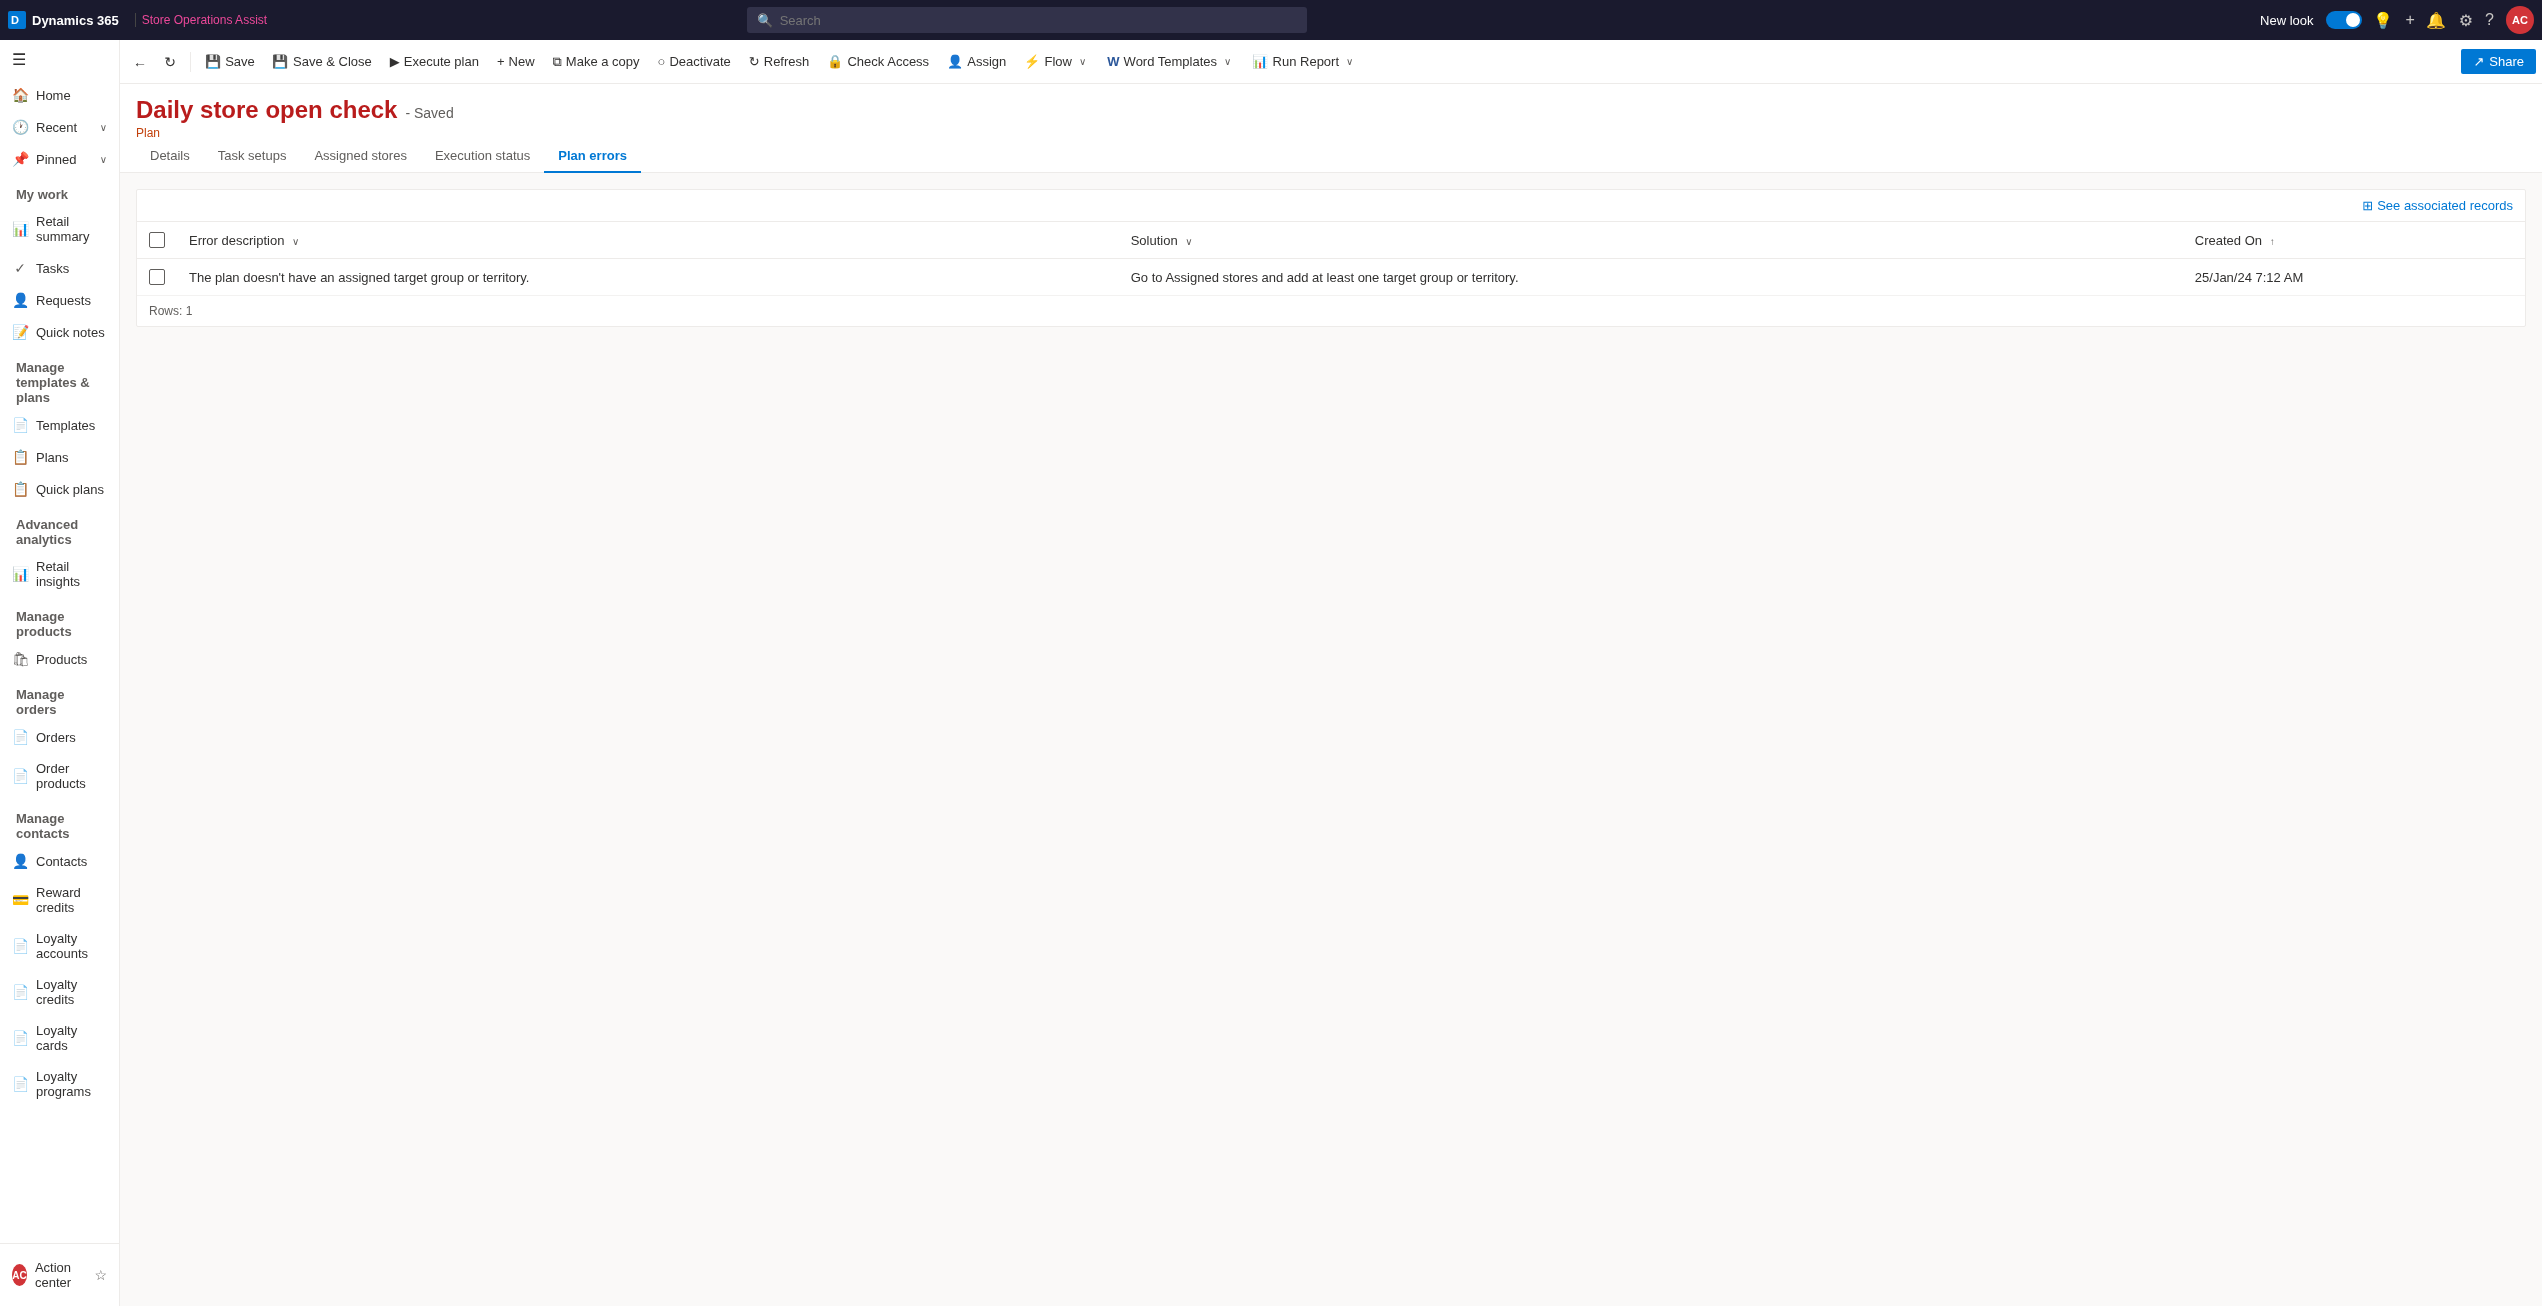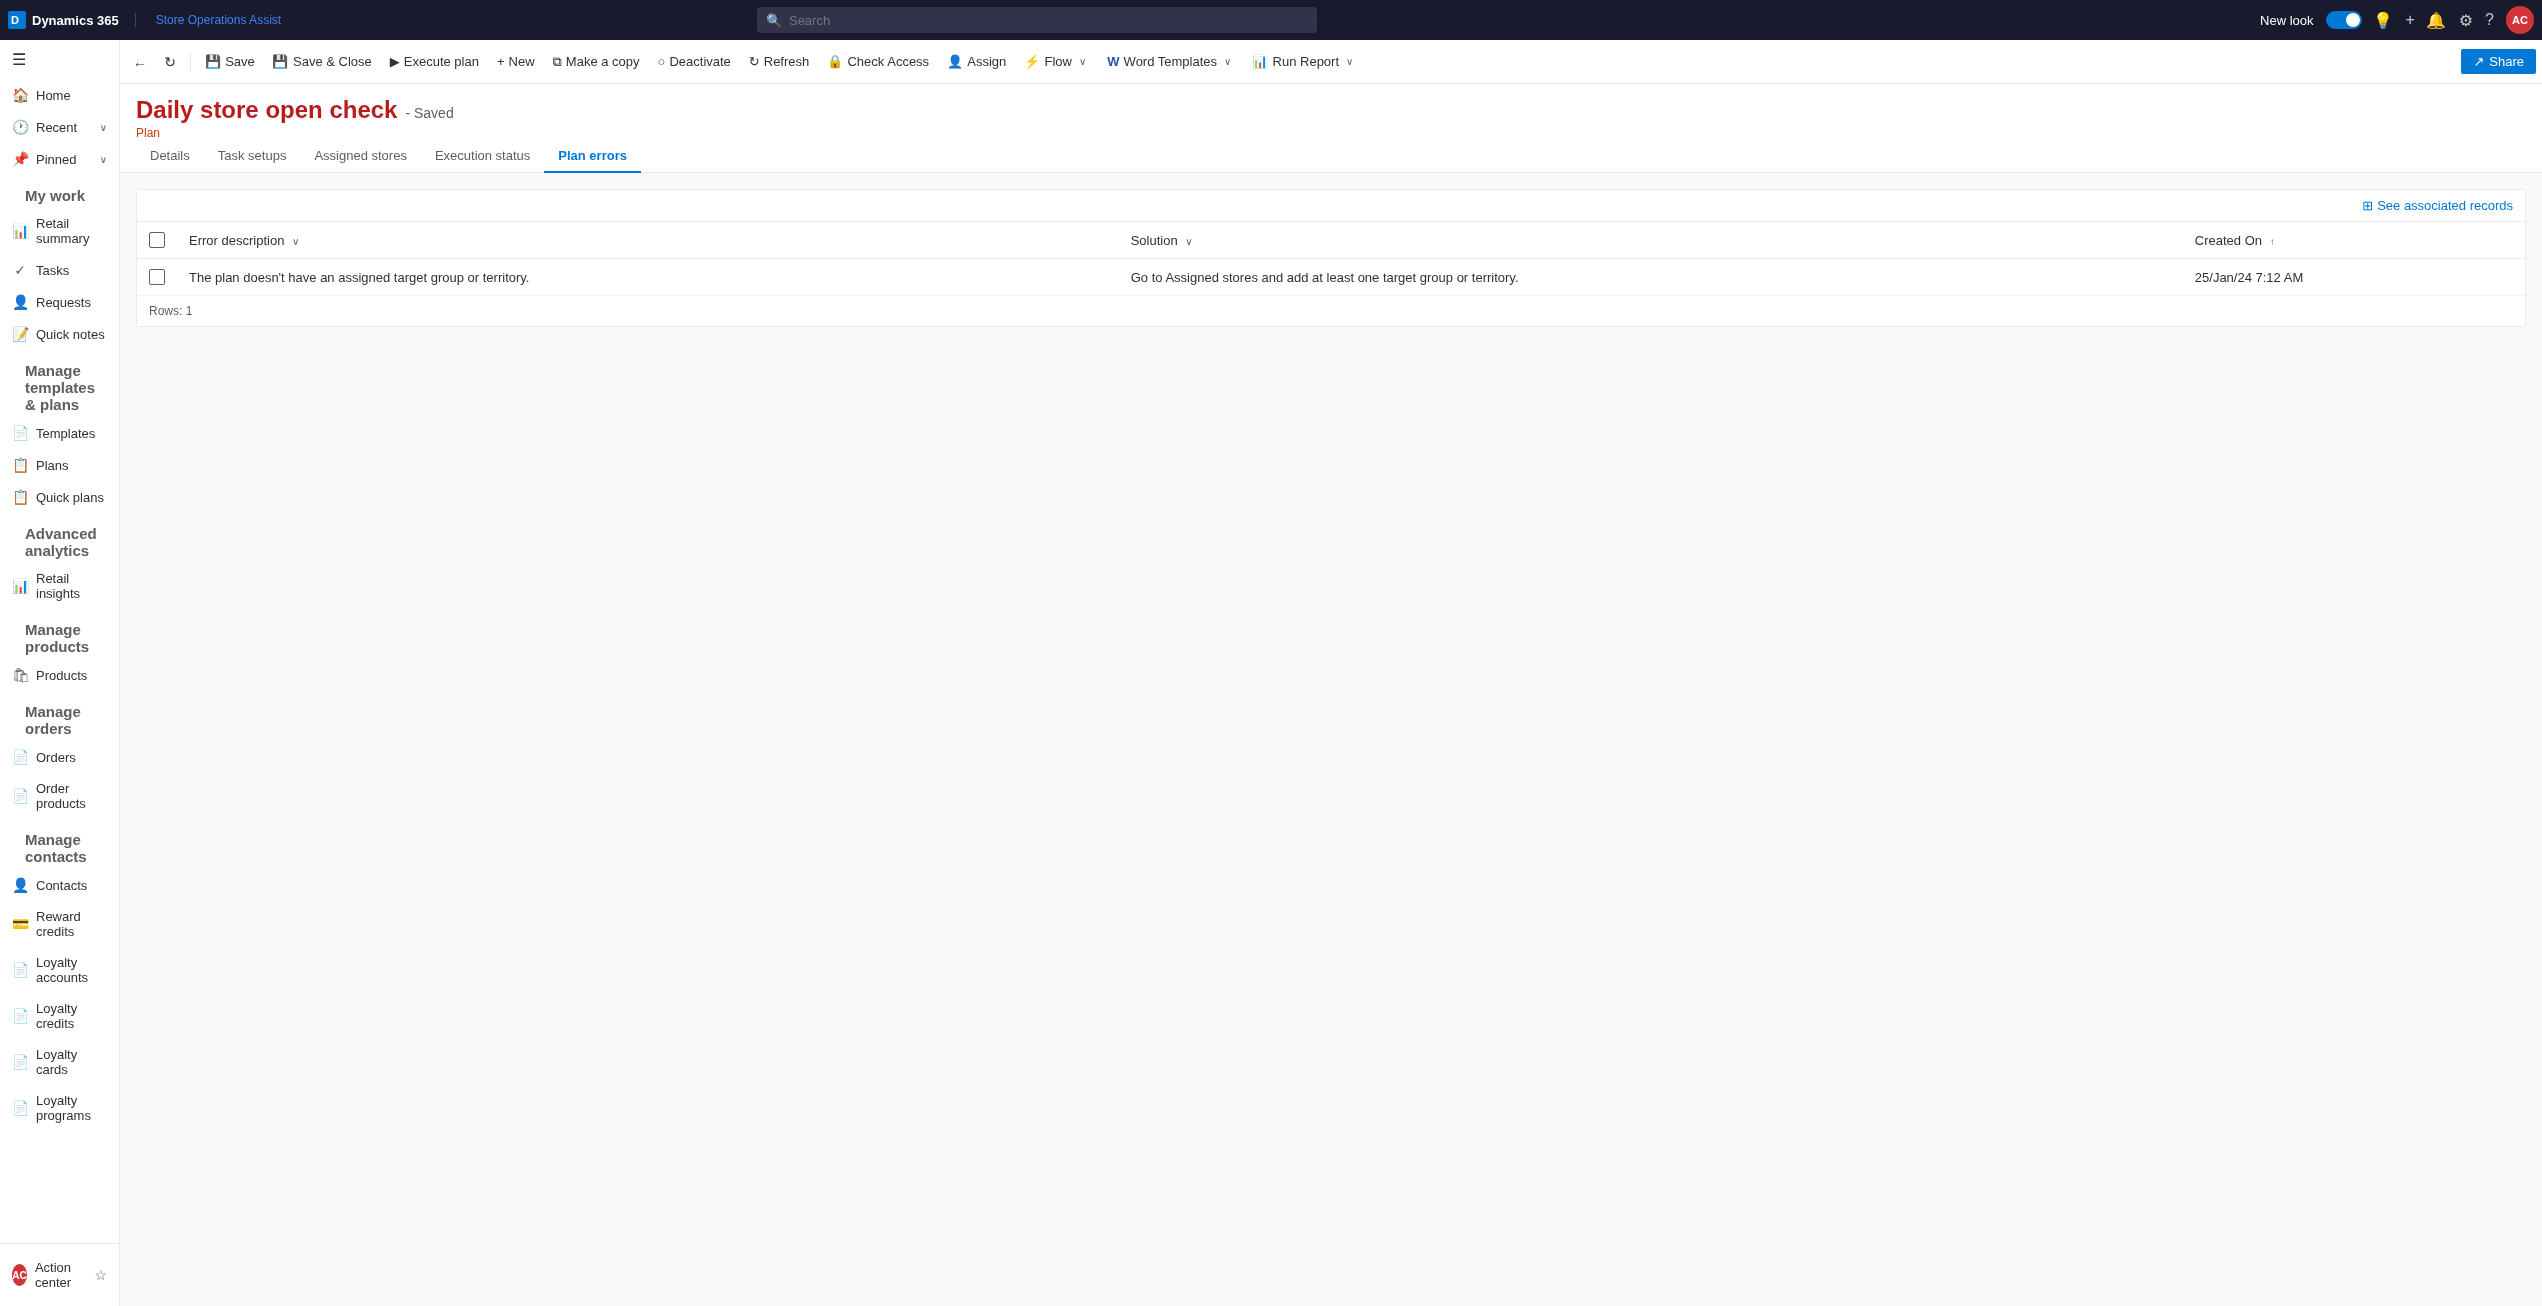--- a/index.html
+++ b/index.html
@@ -5,21 +5,21 @@
     * { box-sizing: border-box; margin: 0; padding: 0; }
     body { font-family: 'Segoe UI', sans-serif; font-size: 13px; color: #323130; background: #f3f2f1; display: flex; flex-direction: column; height: 100vh; overflow: hidden; }
 
     
     .topbar {
       display: flex; align-items: center; background: #1a1a2e; color: #fff;
       height: 40px; padding: 0 8px; gap: 8px; flex-shrink: 0;
     }
     .topbar-logo { display: flex; align-items: center; gap: 6px; font-size: 13px; font-weight: 600; color: #fff; margin-right: 8px; }
     .topbar-logo-icon { width: 18px; height: 18px; }
-    .topbar-appname { font-size: 12px; color: #3b82f6; border-left: 1px solid #444; padding-left: 20px; }
+    .topbar-appname { font-size: 12px; color: #ec4899; border-left: 1px solid #444; padding-left: 6px; }
     .topbar-search {
       flex: 1; max-width: 560px; margin: 0 auto;
       display: flex; align-items: center; background: #32324a; border-radius: 3px;
       padding: 0 10px; height: 26px; gap: 6px; color: #c8c6c4;
     }
     .topbar-search input {
       background: transparent; border: none; outline: none; color: #c8c6c4;
       font-size: 13px; flex: 1;
     }
     .topbar-right { display: flex; align-items: center; gap: 12px; margin-left: auto; }
@@ -43,21 +43,21 @@
       display: flex; flex-direction: column; overflow-y: auto; flex-shrink: 0;
     }
     .sidebar-hamburger { padding: 10px 12px; cursor: pointer; font-size: 16px; color: #323130; }
     .sidebar-item {
       display: flex; align-items: center; gap: 8px;
       padding: 8px 12px; cursor: pointer; color: #323130; font-size: 13px;
       transition: background 0.1s;
     }
     .sidebar-item .icon { font-size: 14px; color: #605e5c; width: 16px; text-align: center; }
     .sidebar-section-label {
-      padding: 12px 12px 4px 25px; font-size: 15px; font-weight: 600;
+      padding: 12px 12px 4px 16px; font-size: 13px; font-weight: 600;
       color: #605e5c; text-transform: none; letter-spacing: 0;
     }
     .sidebar-item.has-chevron { justify-content: space-between; }
     .sidebar-item.has-chevron .label-part { display: flex; align-items: center; gap: 8px; }
     .sidebar-chevron { font-size: 10px; color: #605e5c; }
 
     
     .sidebar-bottom {
       margin-top: auto; border-top: 1px solid #edebe9;
       padding: 8px 0;

